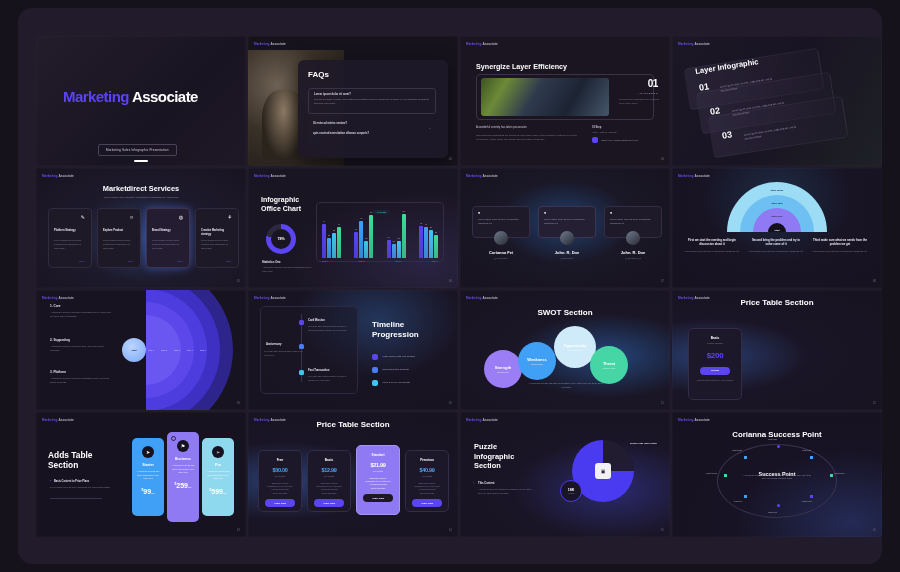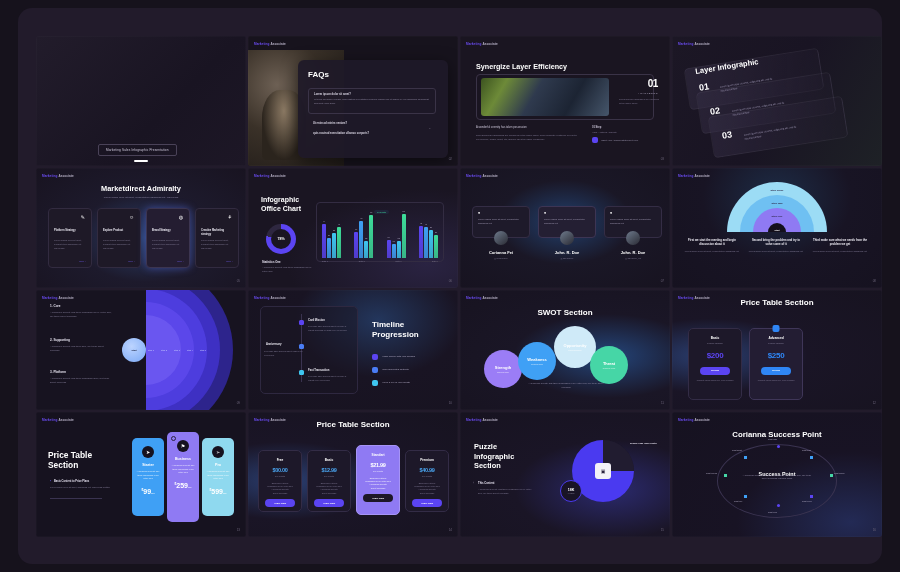--- a/index.html
+++ b/index.html
@@ -283,20 +283,24 @@
   .s15 .pdq { position:absolute; width:3px; height:3px; }
 </style>
 </head>
 <body>
 
 <div id="page">
   <div id="board"></div>
   <div id="grid">
 
     <div class="slide s1">
+      <div class="big">
+        <span class="p">Marketing</span>
+        <span class="w">Associate</span>
+      </div>
       <div class="sub">Marketing Sales Infographic Presentation</div>
       <div class="dash"></div>
     </div>
 
     <div class="slide s2">
       <div class="photo"></div>
       <div class="brand"><i>Marketing</i> <span>Associate</span></div>
       <div class="panel">
         <div class="faqh">FAQs</div>
         <div class="qcard">
@@ -338,21 +342,21 @@
       <div class="ln" style="left:27px; top:46px">01</div>
       <div class="lt" style="left:48px; top:45px">Lorem ipsum dolor sit amet, adipiscing elit, sed do eiusmod tempor.</div>
       <div class="ln" style="left:38px; top:70px">02</div>
       <div class="lt" style="left:60px; top:69px">Lorem ipsum dolor sit amet, adipiscing elit, sed do eiusmod tempor.</div>
       <div class="ln" style="left:50px; top:94px">03</div>
       <div class="lt" style="left:72px; top:93px">Lorem ipsum dolor sit amet, adipiscing elit, sed do eiusmod tempor.</div>
     </div>
 
     <div class="slide s5">
       <div class="brand"><i>Marketing</i> <span>Associate</span></div>
-      <h2>Marketdirect Admiralty</h2>
+      <h2>Marketdirect Services</h2>
       <div class="sub">Lorem ipsum dolor sit amet, consectetuer adipiscing elit. Maecenas</div>
       <div class="cards">
         <div class="c">
           <div class="ic">✎</div>
           <div class="ct">Platform Strategy</div>
           <div class="cd">Lorem ipsum dolor sit amet, consectetuer adipiscing elit. Maecenas</div>
           <div class="more">More +</div>
         </div>
         <div class="c">
           <div class="ic">☺</div>
@@ -602,36 +606,28 @@
       <div class="brand"><i>Marketing</i> <span>Associate</span></div>
       <h2>Price Table Section</h2>
       <div class="row">
         <div class="pc">
           <div class="pn">Basic</div>
           <div class="pp">Lesson package</div>
           <div class="pv" style="color:#5b44f2">$200</div>
           <div class="btn" style="background:#5b44f2">Pricing</div>
           <div class="pd">Proident ipsum aliqua non, id es eiusmod</div>
         </div>
-        <div class="pc hl">
-          <div class="badge"></div>
-          <div class="pn">Advanced</div>
-          <div class="pp">Lesson package</div>
-          <div class="pv" style="color:#2f86f5">$250</div>
-          <div class="btn" style="background:#2f86f5">Pricing</div>
-          <div class="pd">Proident ipsum aliqua non, id es eiusmod</div>
-        </div>
       </div>
       <div class="pnum">12</div>
     </div>
 
     <div class="slide s13">
       <div class="brand"><i>Marketing</i> <span>Associate</span></div>
       <h2>
-        <span>Price Table</span><br>
+        <span>Adds Table</span><br>
         <span>Section</span>
       </h2>
       <div class="bul">Basic Content to Price Plans</div>
       <div class="bd">Lorem ipsum dolor sit amet, adipiscing elit. Maecenas porttitor</div>
       <div class="bline"></div>
       <div class="row">
         <div class="pc a">
           <div class="ico">➤</div>
           <div class="pn">Starter</div>
           <div class="pd">A wonderful serenity has taken possession of my entire soul</div>

